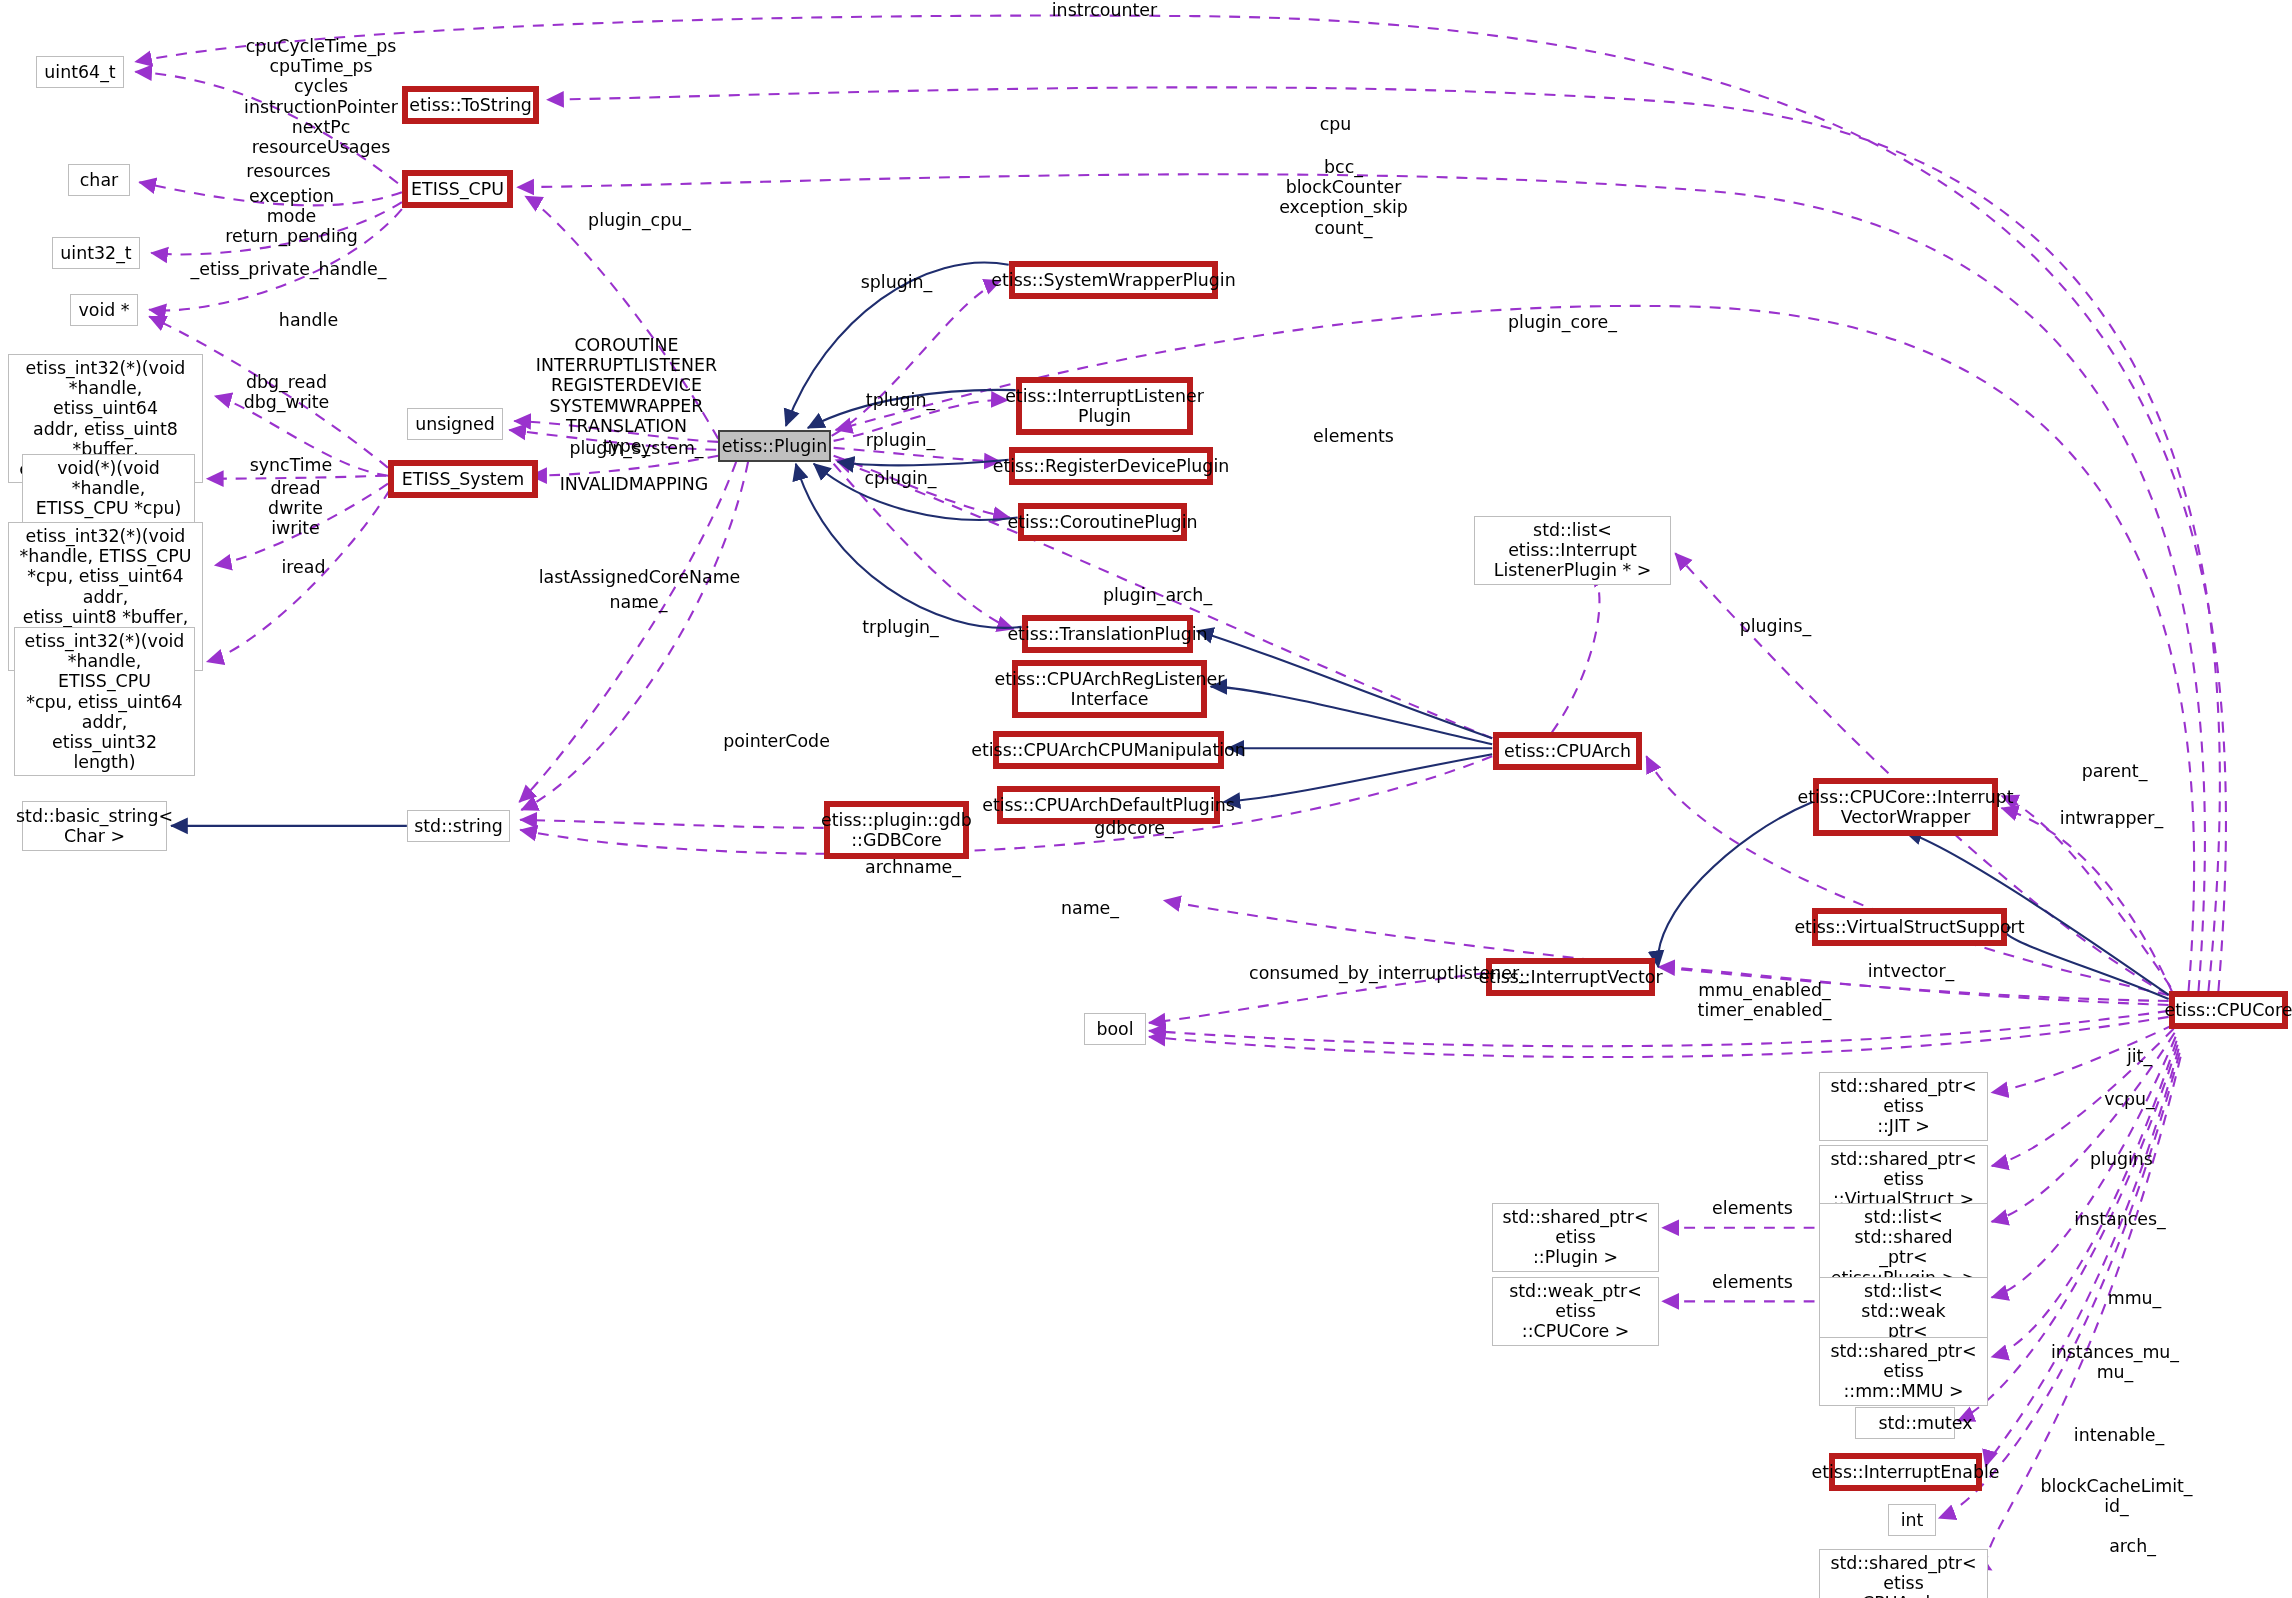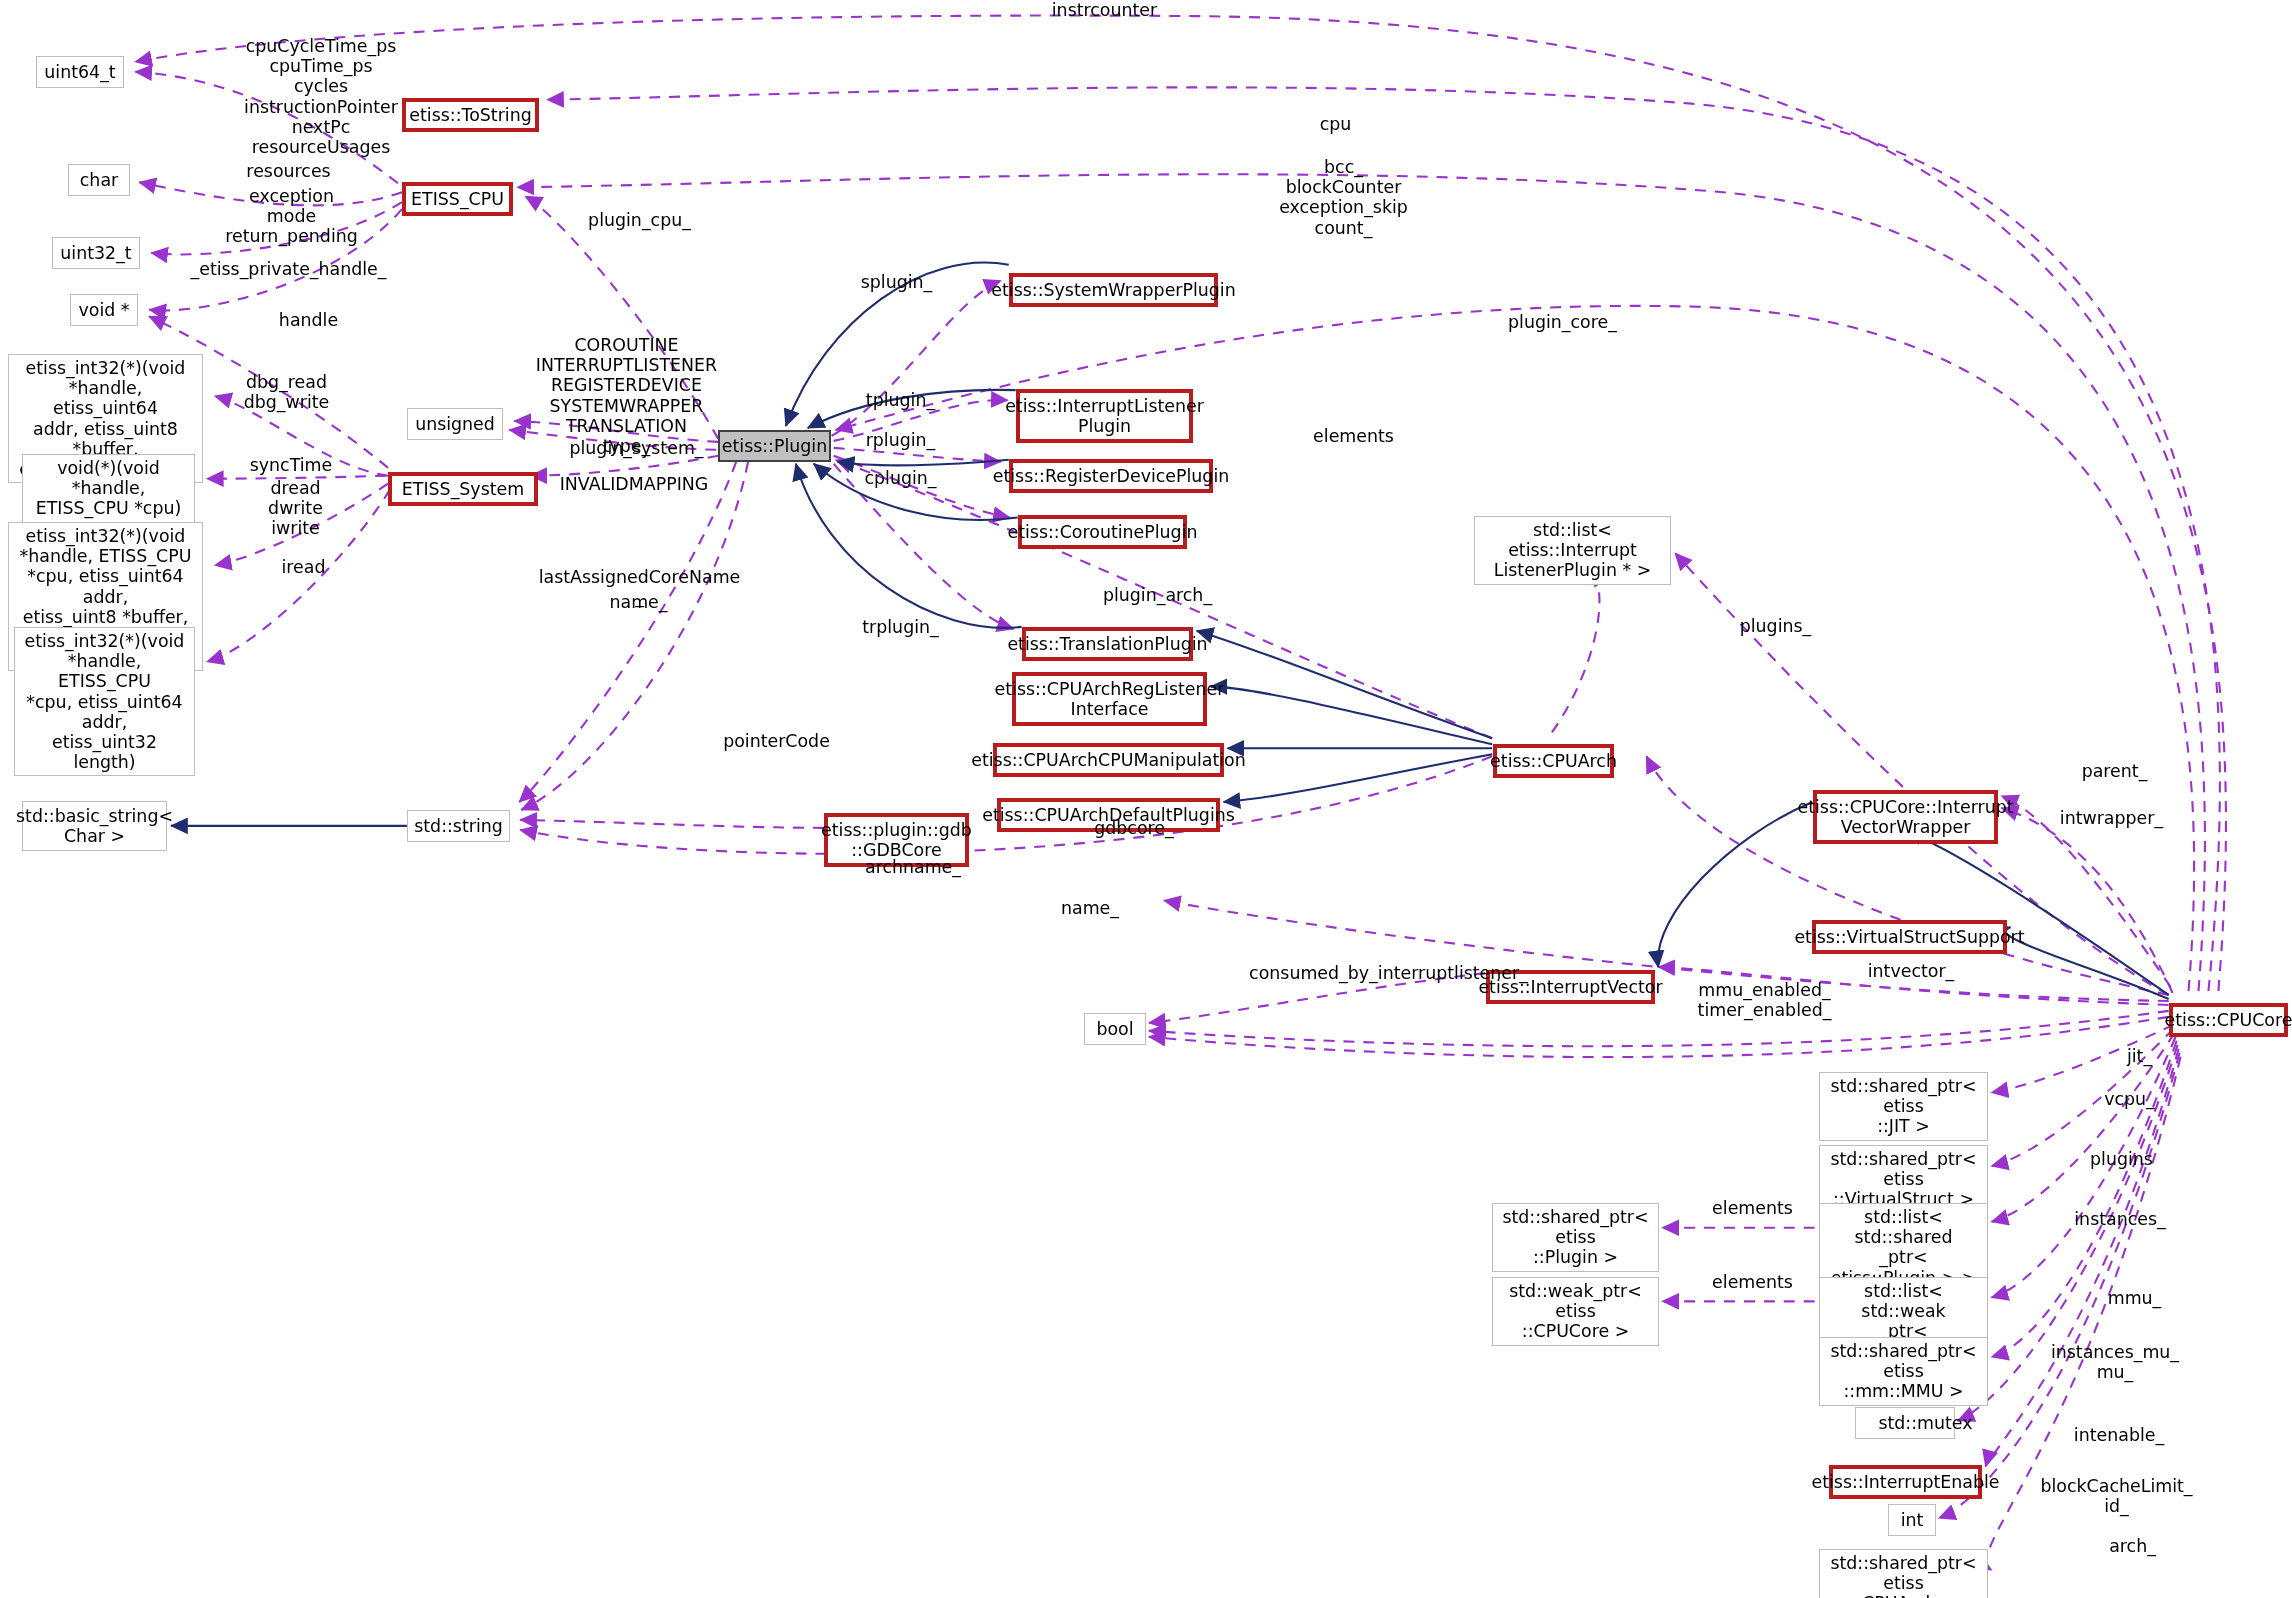--- a/index.html
+++ b/index.html
@@ -32,22 +32,21 @@
     background: #ffffff;
     border: 1px solid #bdbdbd;
     color: #000000;
     font-size: 17.4px;
     line-height: 1.16;
     padding: 3px 7px;
     white-space: pre-line;
     z-index: 5;
   }
   .node.cls {
-    border: 4px solid #b91c1c;
-    margin-top: 12px;
+    border: 6px solid #b91c1c;
   }
   .node.center {
     background: #c0c0c0;
     border: 2px solid #404040;
   }
   .edge-label {
     position: absolute;
     color: #000000;
     font-size: 17.4px;
     line-height: 1.16;
@@ -197,21 +196,21 @@
 Interface</div>
     <div class="node cls" style="left: 993px; top: 731px; width: 231px; min-height: 32px;">etiss::CPUArchCPUManipulation</div>
     <div class="node cls" style="left: 997px; top: 786px; width: 223px; min-height: 32px;">etiss::CPUArchDefaultPlugins</div>
     <div class="node cls" style="left: 824px; top: 801px; width: 145px; min-height: 50px;">etiss::plugin::gdb
 ::GDBCore</div>
     <div class="node" style="left: 407px; top: 810px; width: 103px; min-height: 32px;">std::string</div>
     <div class="node" style="left: 22px; top: 801px; width: 145px; min-height: 50px;">std::basic_string&lt;
 Char &gt;</div>
     <div class="node" style="left: 1474px; top: 516px; width: 197px; min-height: 50px;">std::list&lt; etiss::Interrupt
 ListenerPlugin * &gt;</div>
-    <div class="node cls" style="left: 1493px; top: 732px; width: 121px; min-height: 32px;">etiss::CPUArch</div>
+    <div class="node cls" style="left: 1493px; top: 732px; width: 149px; min-height: 32px;">etiss::CPUArch</div>
     <div class="node cls" style="left: 1813px; top: 778px; width: 185px; min-height: 50px;">etiss::CPUCore::Interrupt
 VectorWrapper</div>
     <div class="node cls" style="left: 1812px; top: 908px; width: 195px; min-height: 32px;">etiss::VirtualStructSupport</div>
     <div class="node cls" style="left: 1486px; top: 958px; width: 169px; min-height: 32px;">etiss::InterruptVector</div>
     <div class="node" style="left: 1084px; top: 1013px; width: 62px; min-height: 32px;">bool</div>
     <div class="node cls" style="left: 2169px; top: 991px; width: 119px; min-height: 32px;">etiss::CPUCore</div>
     <div class="node" style="left: 1819px; top: 1072px; width: 169px; min-height: 50px;">std::shared_ptr&lt; etiss
 ::JIT &gt;</div>
     <div class="node" style="left: 1819px; top: 1145px; width: 169px; min-height: 50px;">std::shared_ptr&lt; etiss
 ::VirtualStruct &gt;</div>

